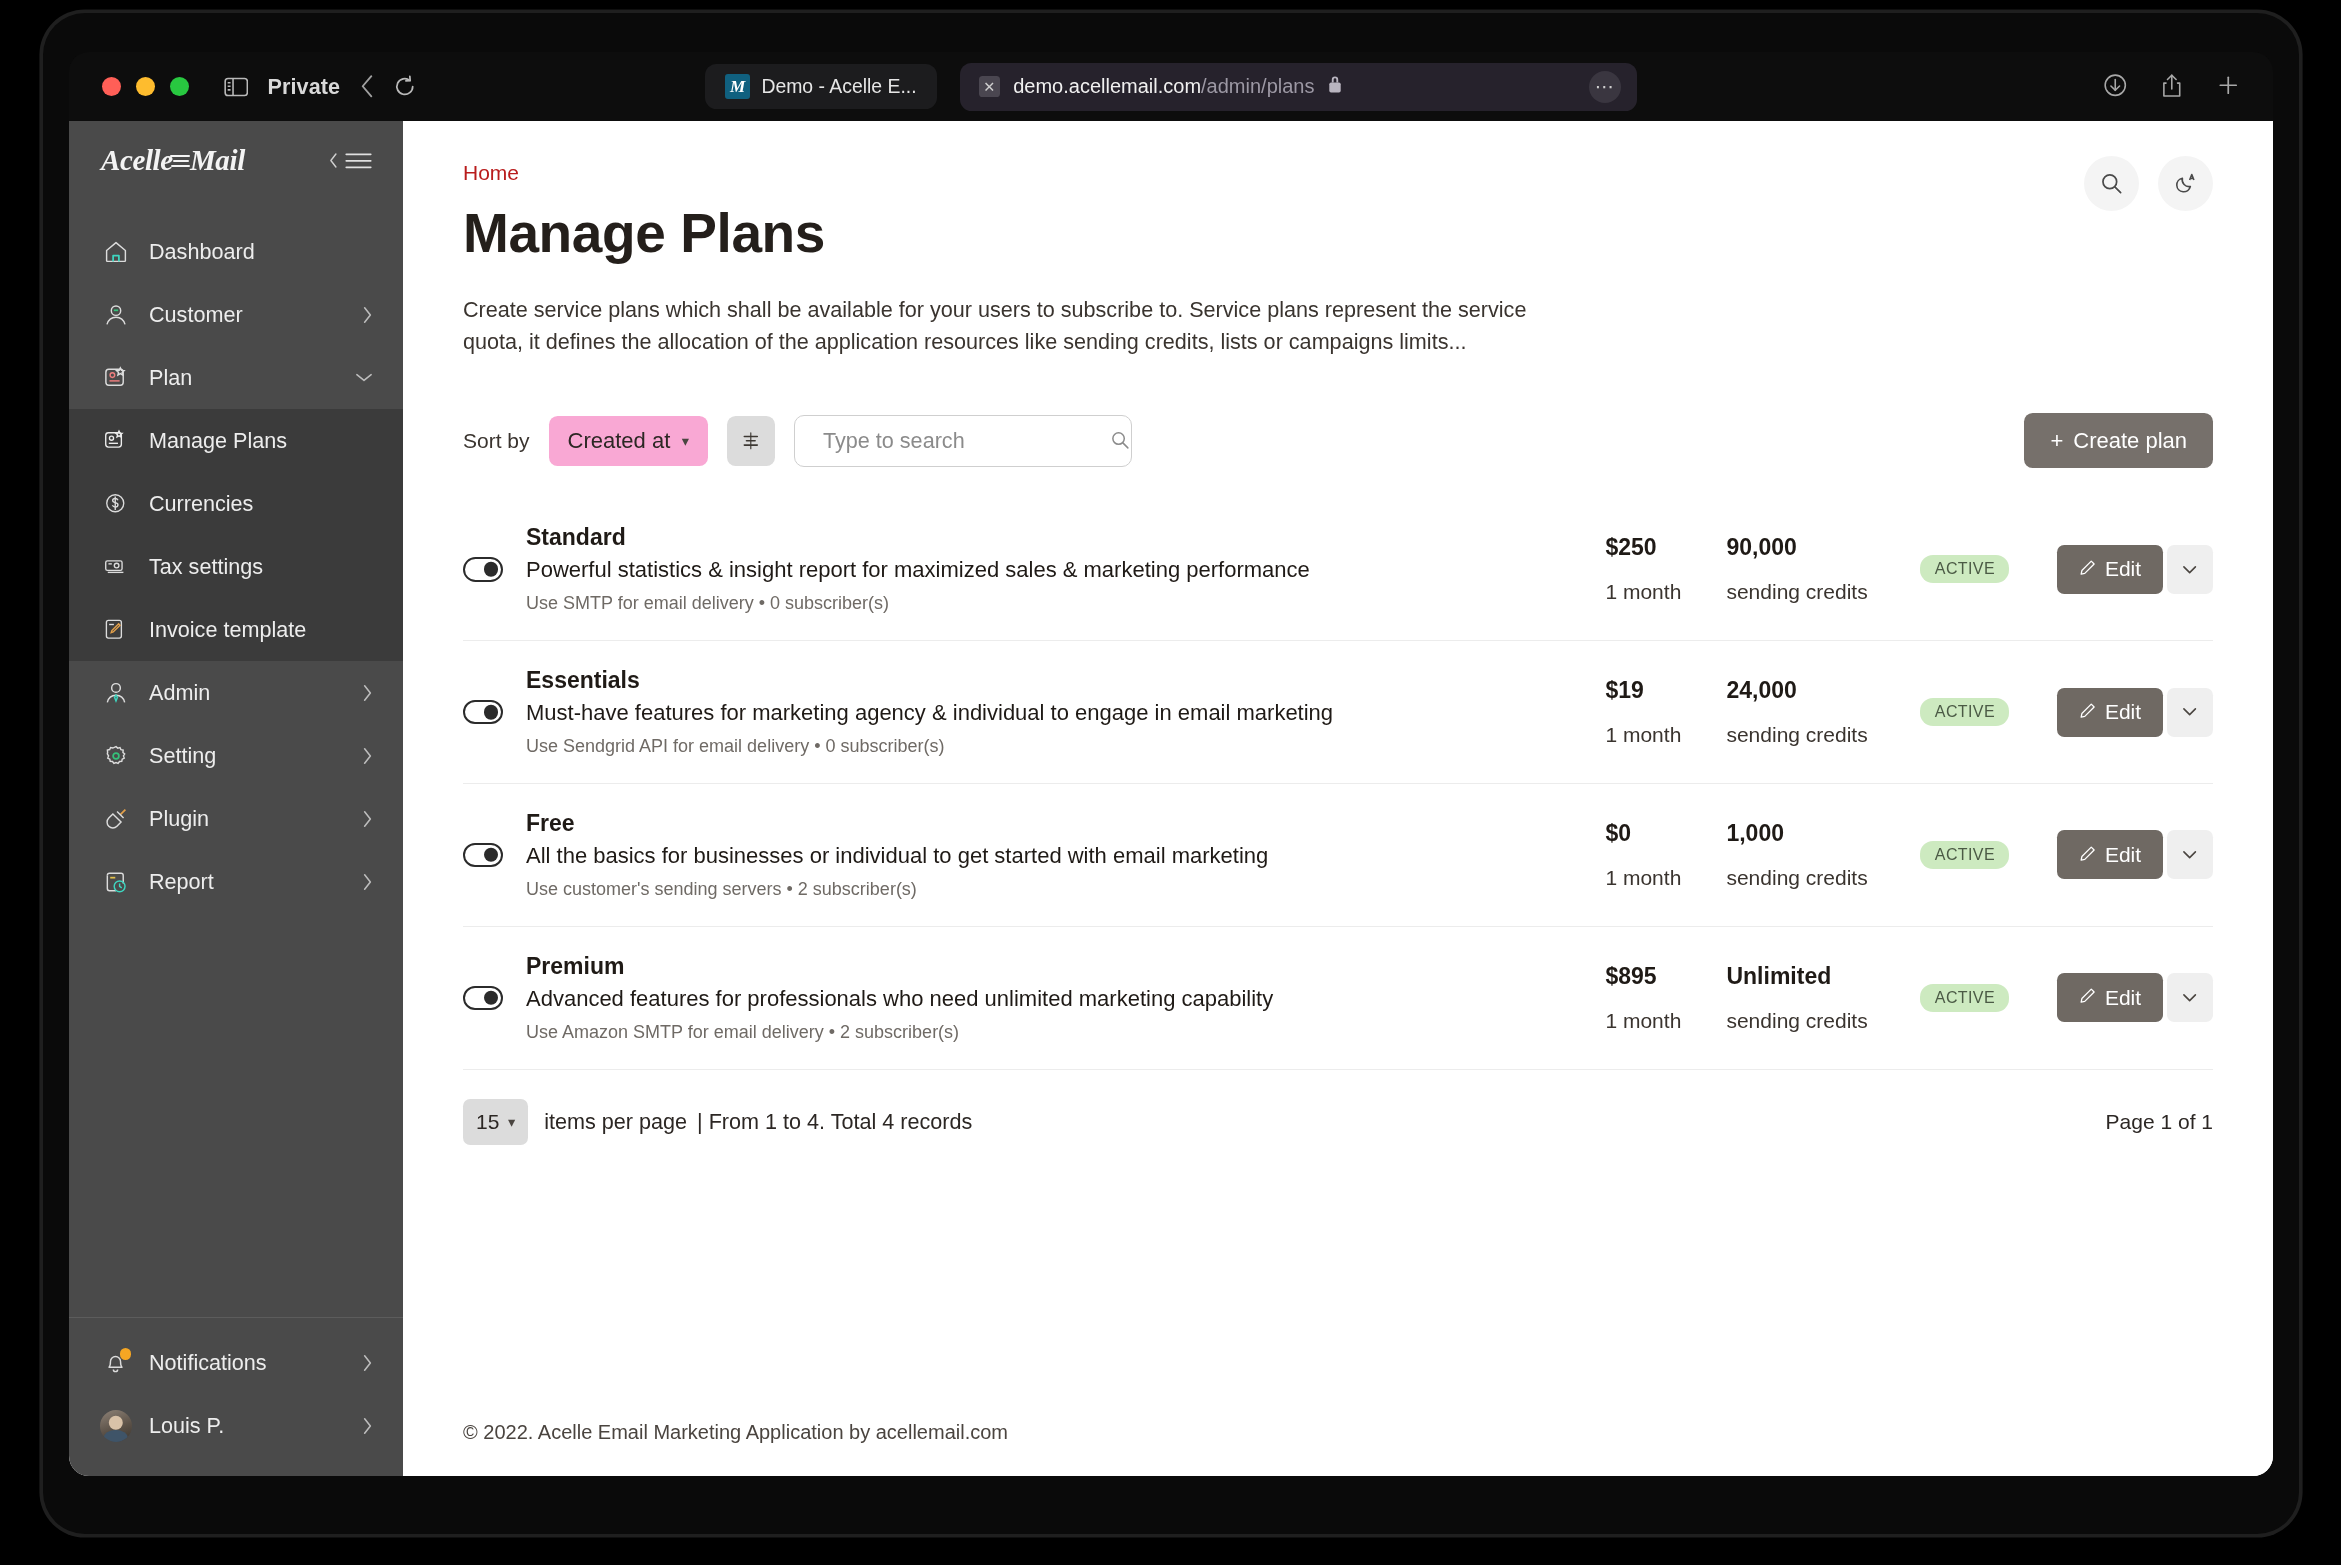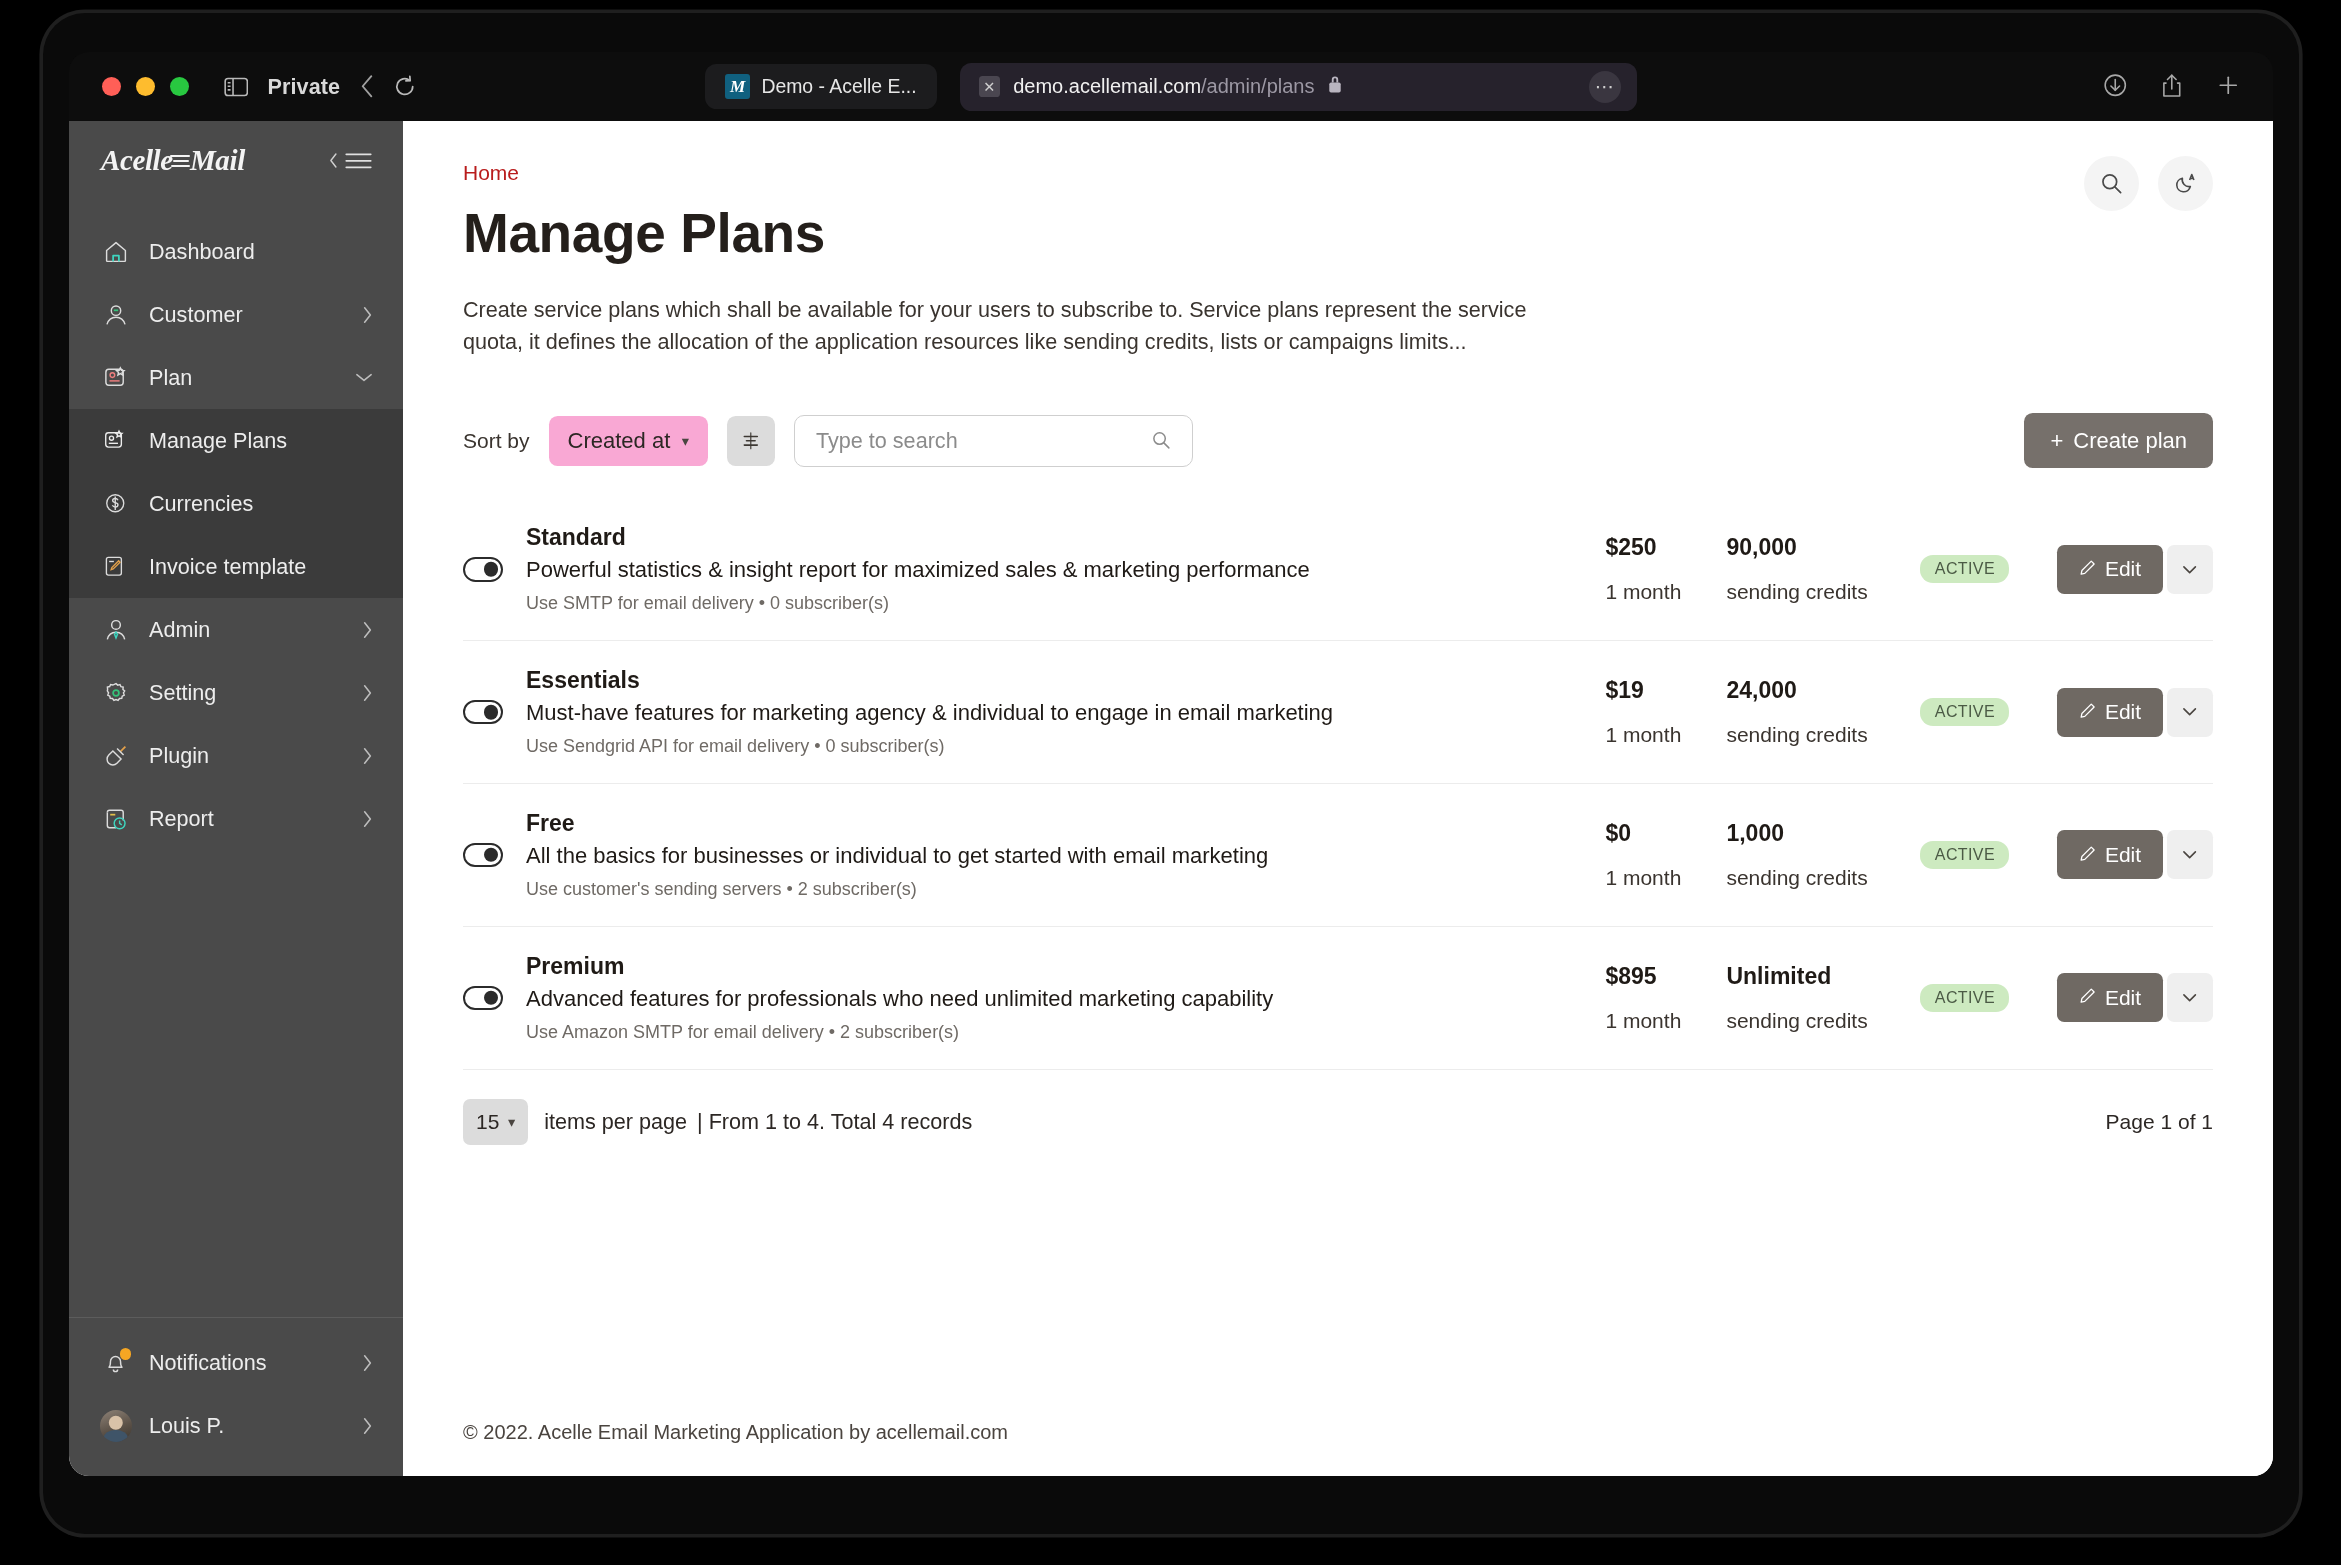--- a/index.html
+++ b/index.html
@@ -245,25 +245,25 @@
     font-size: 22px; color: #2c2724;
   }
   .caret-sm { font-size: 14.4px; color: #4a4540; }
   .icon-sq {
     background: #dcdcdc; border-radius: 8.6px;
     width: 48px; height: 50px;
     display: flex; align-items: center; justify-content: center;
     color: #3d3833;
   }
   .search-box {
-    height: 52px; width: 399px;
+    height: 52px; width: 338px;
     border: 1.4px solid #cfcfcf; border-radius: 10px;
     background: #fff;
     display: flex; align-items: center;
-    padding: 0 21px;
+    padding: 0 28px;
   }
   .search-box input {
     border: none; outline: none; flex: 1;
     font-size: 21.6px; color: #2c2724;
     font-family: "Liberation Sans", sans-serif;
     background: transparent;
   }
   .search-box input::placeholder { color: #8b8b8b; }
   .create-btn {
     margin-left: auto;
@@ -519,20 +519,31 @@
                   <circle cx="18" cy="18" r="12.5"></circle>
                   <path d="M22 13.5c-.8-1.7-2.3-2.4-4-2.4-2.2 0-3.8 1.2-3.8 3s1.6 2.5 3.8 3 4 1.2 4 3.2-1.8 3.2-4 3.2c-1.9 0-3.4-.8-4.2-2.5"></path>
                   <line x1="18" y1="8" x2="18" y2="28"></line>
                 </svg>
               </span>
               <span>Currencies</span>
             </div>
             <div class="nav-item sub">
               <span class="nav-icon">
                 <svg width="24.5" height="24.5" viewBox="0 0 36 36" fill="none" stroke="#dcdcdc" stroke-width="2">
+                  <rect x="4" y="10" width="24" height="14" rx="2.5"></rect>
+                  <circle cx="20" cy="17" r="3.4"></circle>
+                  <line x1="8" y1="14.5" x2="13" y2="14.5"></line>
+                  <path d="M7 27h23"></path>
+                </svg>
+              </span>
+              <span>Tax settings</span>
+            </div>
+            <div class="nav-item sub">
+              <span class="nav-icon">
+                <svg width="24.5" height="24.5" viewBox="0 0 36 36" fill="none" stroke="#dcdcdc" stroke-width="2">
                   <rect x="5" y="5" width="22" height="26" rx="3"></rect>
                   <line x1="9" y1="11" x2="16" y2="11"></line>
                   <path d="M25 12l-10 10-3 1 1-3 10-10z" stroke="#e3a04a"></path>
                 </svg>
               </span>
               <span>Invoice template</span>
             </div>
           </div>
 
           <div class="nav-item">

